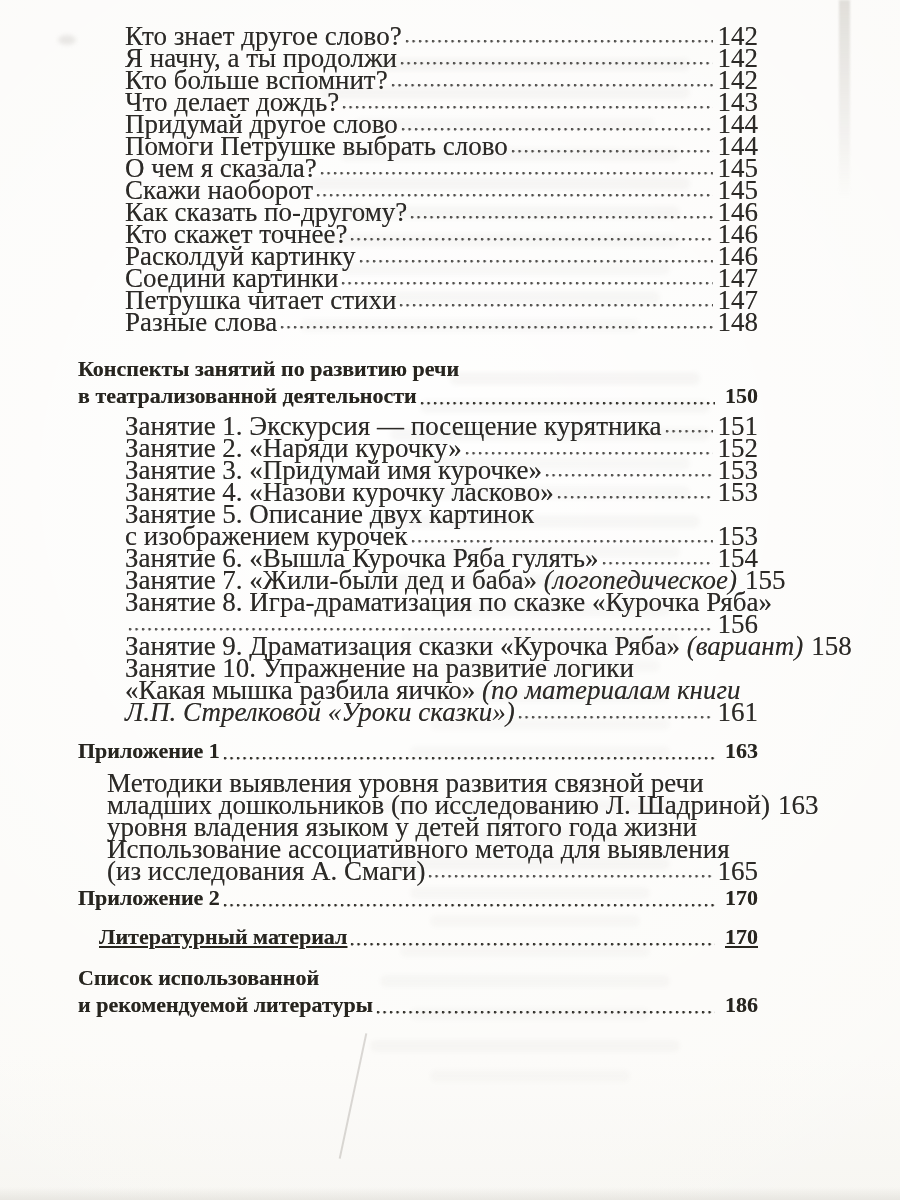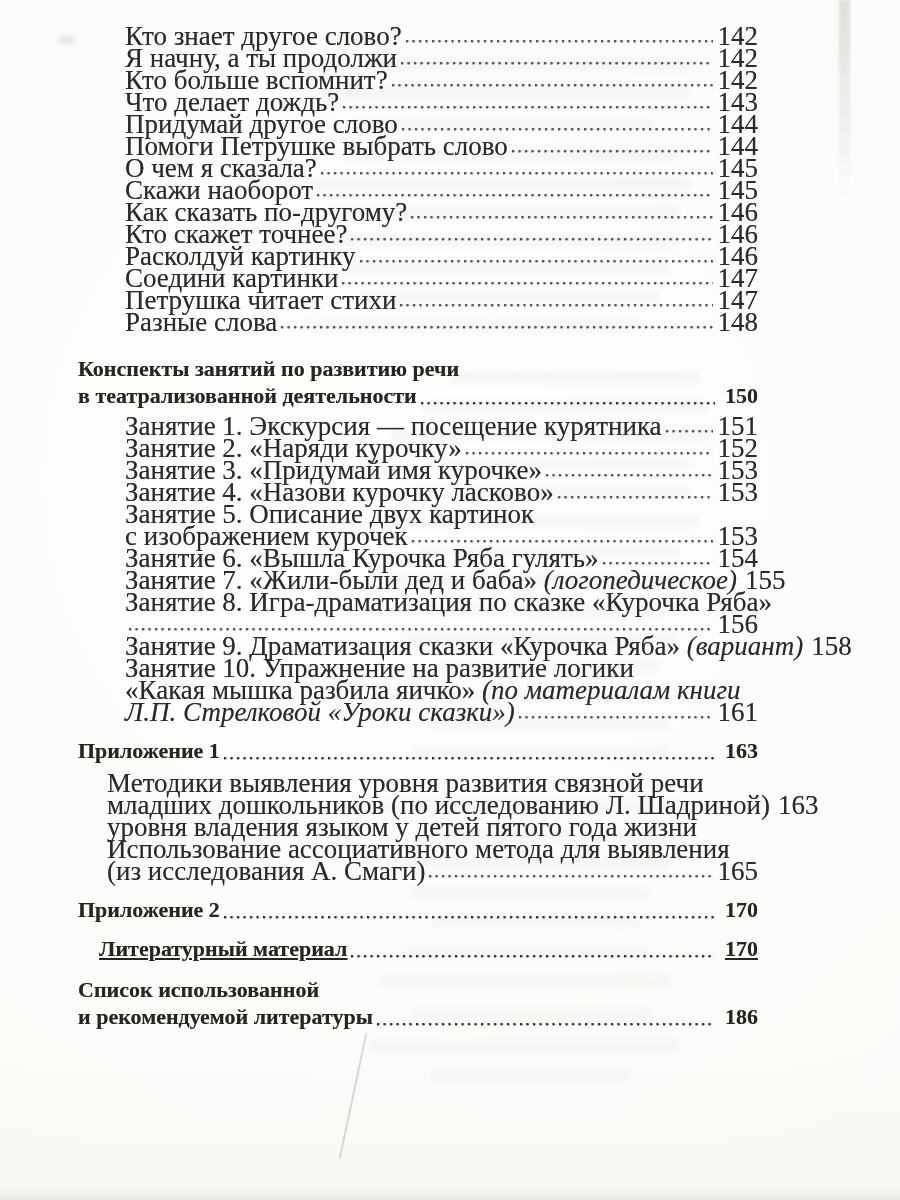--- a/index.html
+++ b/index.html
@@ -328,21 +328,21 @@
       </div>
       <div class="row-block ind1">
         <div class="toc-line"><span class="label"><span>уровня владения языком у детей пятого года жизни</span></span></div>
         <div class="toc-line"><span class="label"><span>Использование ассоциативного метода для выявления</span></span></div>
         <div class="toc-line with-page">
           <span class="label"><span>(из исследования А. Смаги)</span></span>
           <span class="dots"></span>
           <span class="pg">165</span>
         </div>
       </div>
-      <div class="row-block ind0 bold" style="margin-top: 14px;">
+      <div class="row-block ind0 bold" style="margin-top: 2px;">
         <div class="toc-line with-page">
           <span class="label"><span>Приложение 2</span></span>
           <span class="dots"></span>
           <span class="pg">170</span>
         </div>
       </div>
       <div class="row-block ind3 bold" style="margin-top: 12px; text-decoration: underline;">
         <div class="toc-line with-page">
           <span class="label"><span>Литературный материал</span></span>
           <span class="dots"></span>

